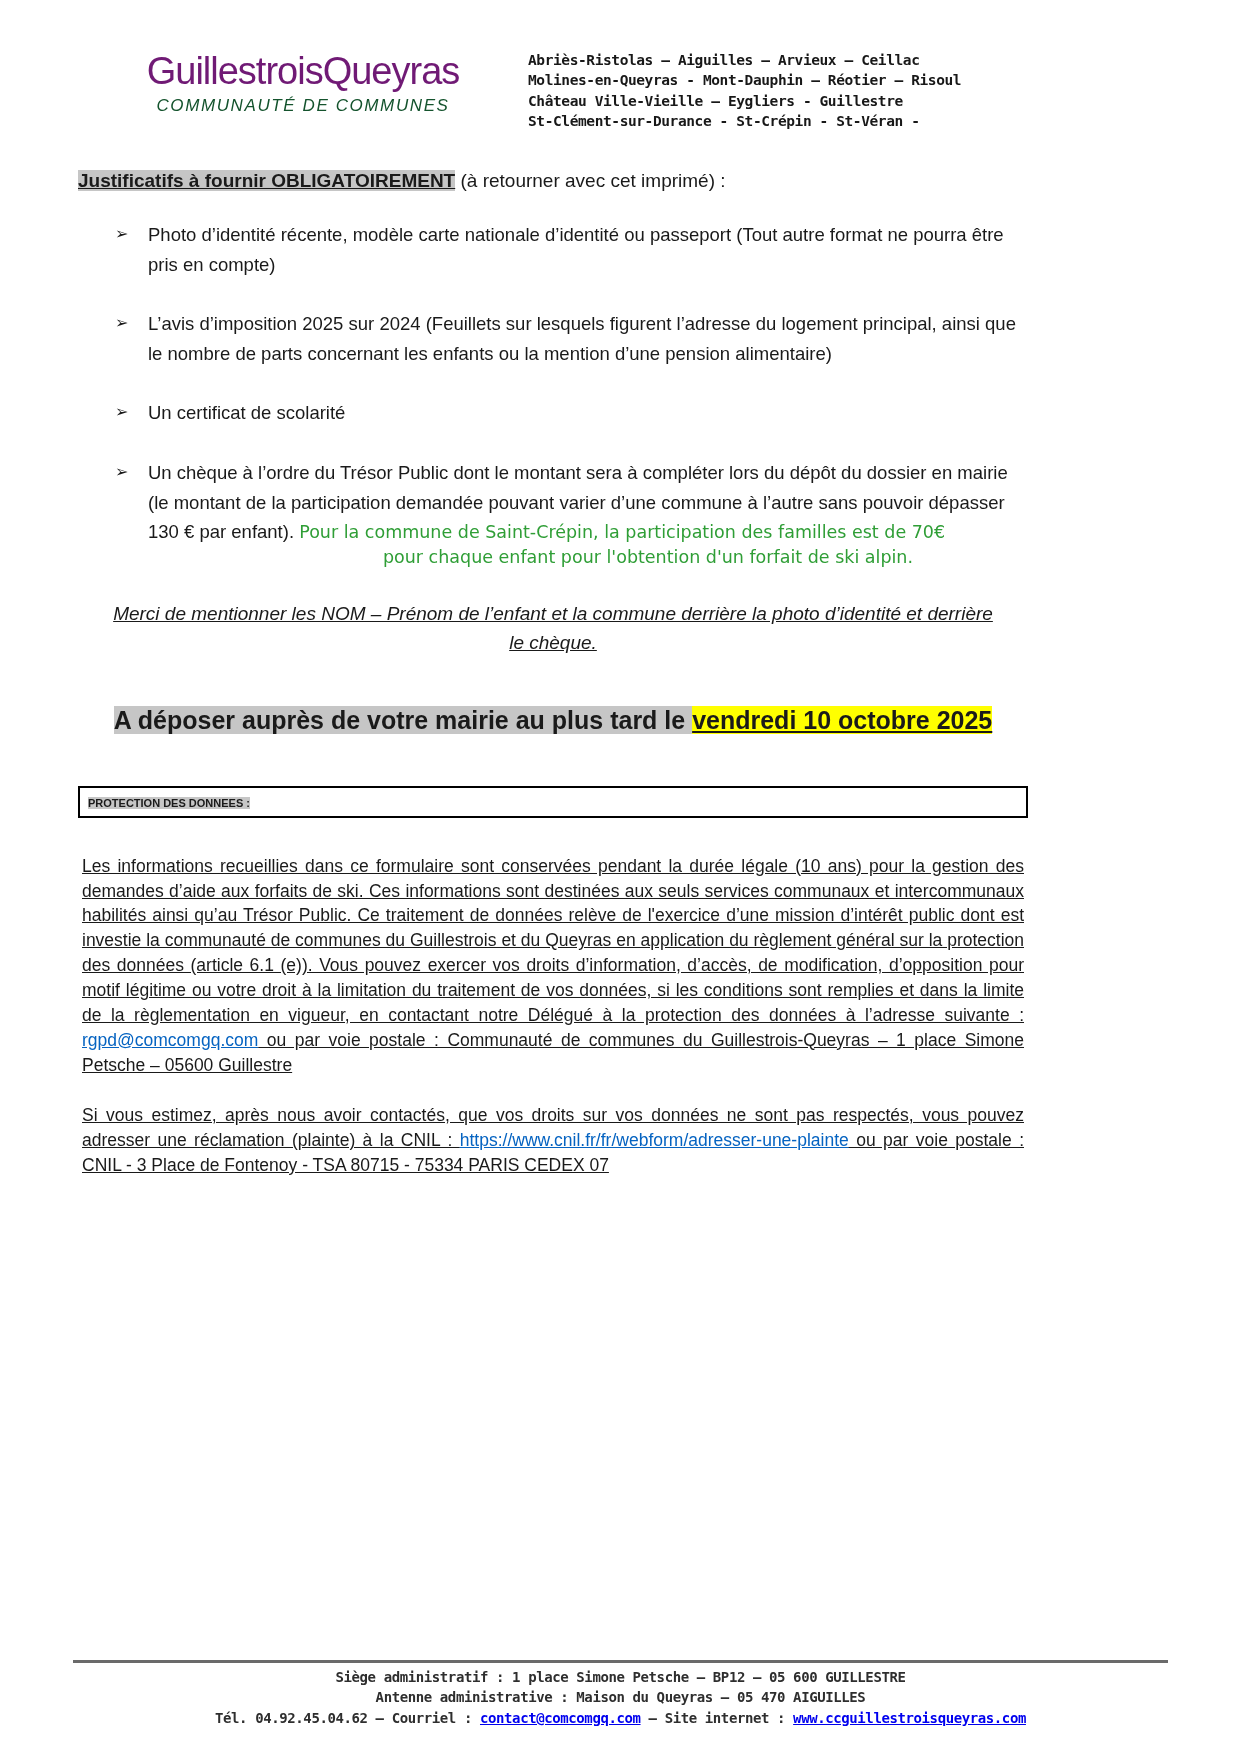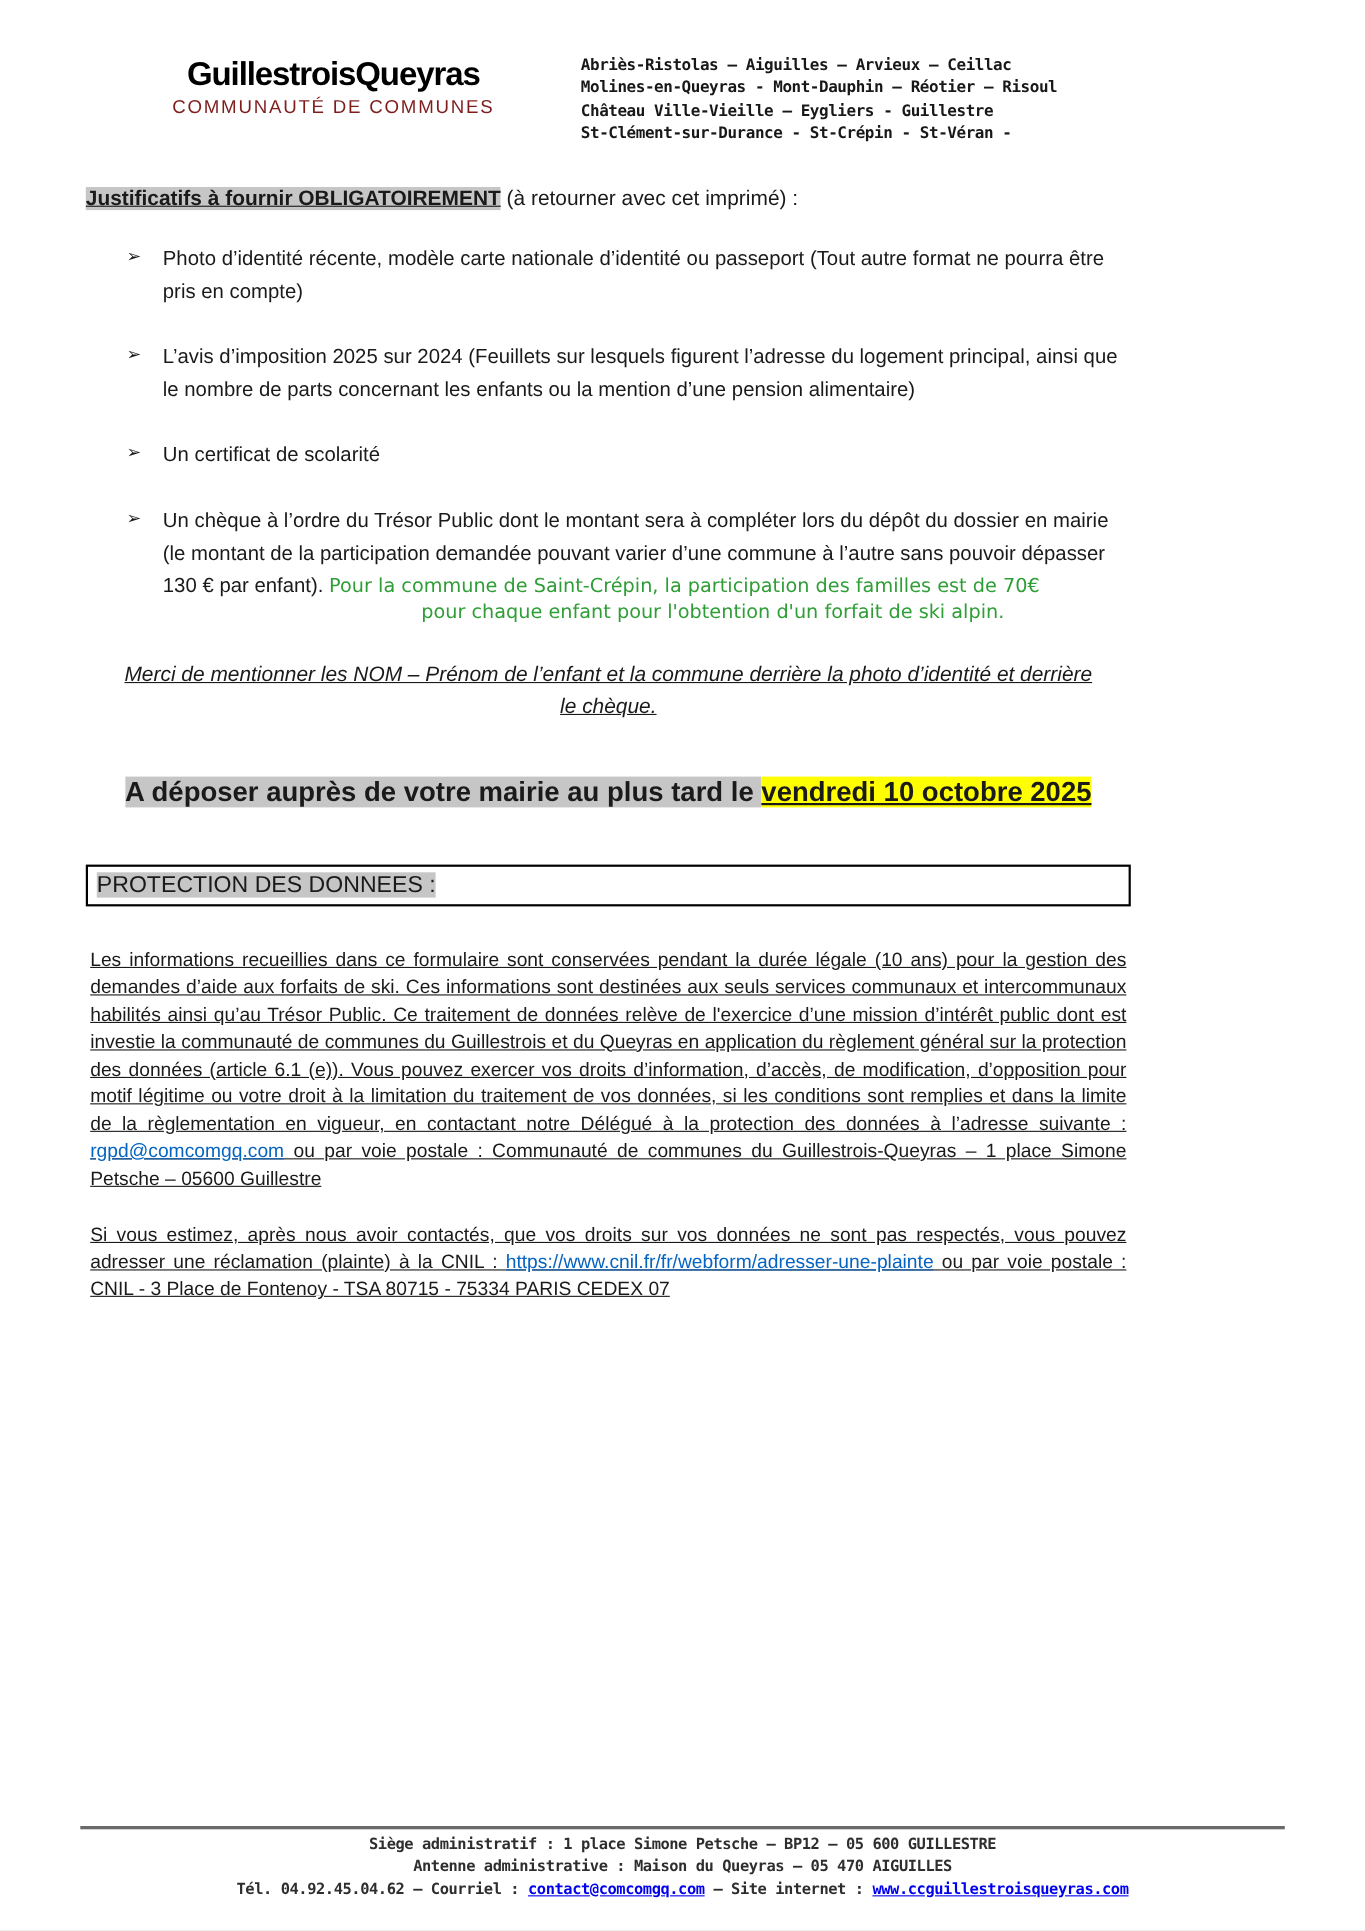--- a/index.html
+++ b/index.html
@@ -11,25 +11,25 @@
     font-family: "Liberation Sans", sans-serif;
     color: #1a1a1a;
     overflow: hidden;
     margin: 0 auto;
   }
   
   .logo-block {
     position: absolute; left: 128px; top: 52px; width: 350px; text-align: center;
   }
   .logo-title {
-    font-size: 30px; font-weight: bold; letter-spacing: -1px;
-    color: #000000; line-height: 1.05;
+    font-size: 38px; font-weight: normal; letter-spacing: -1px;
+    color: #701a75; line-height: 1.05;
   }
   .logo-subtitle {
-    font-size: 17px; letter-spacing: 1.6px; color: #7f1d1d; margin-top: 4px;
+    font-size: 17px; letter-spacing: 1.6px; color: #14532d; margin-top: 4px; font-style: italic;
   }
   .techno { font-family: "DejaVu Sans Mono", monospace; letter-spacing: -0.4px; }
   .communes {
     position: absolute; left: 528px; top: 50px; width: 470px;
     font-size: 14.5px; font-weight: bold; line-height: 1.4; color: #181818;
   }
   
   .content { position: absolute; left: 78px; top: 0; width: 950px; }
   .hl-gray { background: var(--highlight-gray, #c6c6c6); }
   .hl-yellow { background: var(--highlight-yellow, #ffff00); text-align: center; }
@@ -53,21 +53,21 @@
   }
   .deadline {
     margin-top: 44px; text-align: center; font-weight: bold;
     font-size: 25px; line-height: 1.45;
   }
   .deadline .date { text-decoration: underline; }
 
   .protection-box {
     margin-top: 48px; border: 2px solid #000; padding: 5px 8px;
   }
-  .protection-box .box-heading { font-weight: normal; font-size: 21px; margin-top: 33px; }
+  .protection-box .box-heading { font-weight: bold; font-size: 11px; margin-top: 33px; }
 
   .rgpd-para {
     margin: 36px 0 0 4px; width: 942px; text-align: justify;
     font-size: 17.5px; line-height: 1.42; text-decoration: underline;
   }
   .rgpd-para.second { margin-top: 26px; }
   a.doclink { color: var(--link-blue, #0563c1); text-decoration: underline; }
 
   
   .footer {

